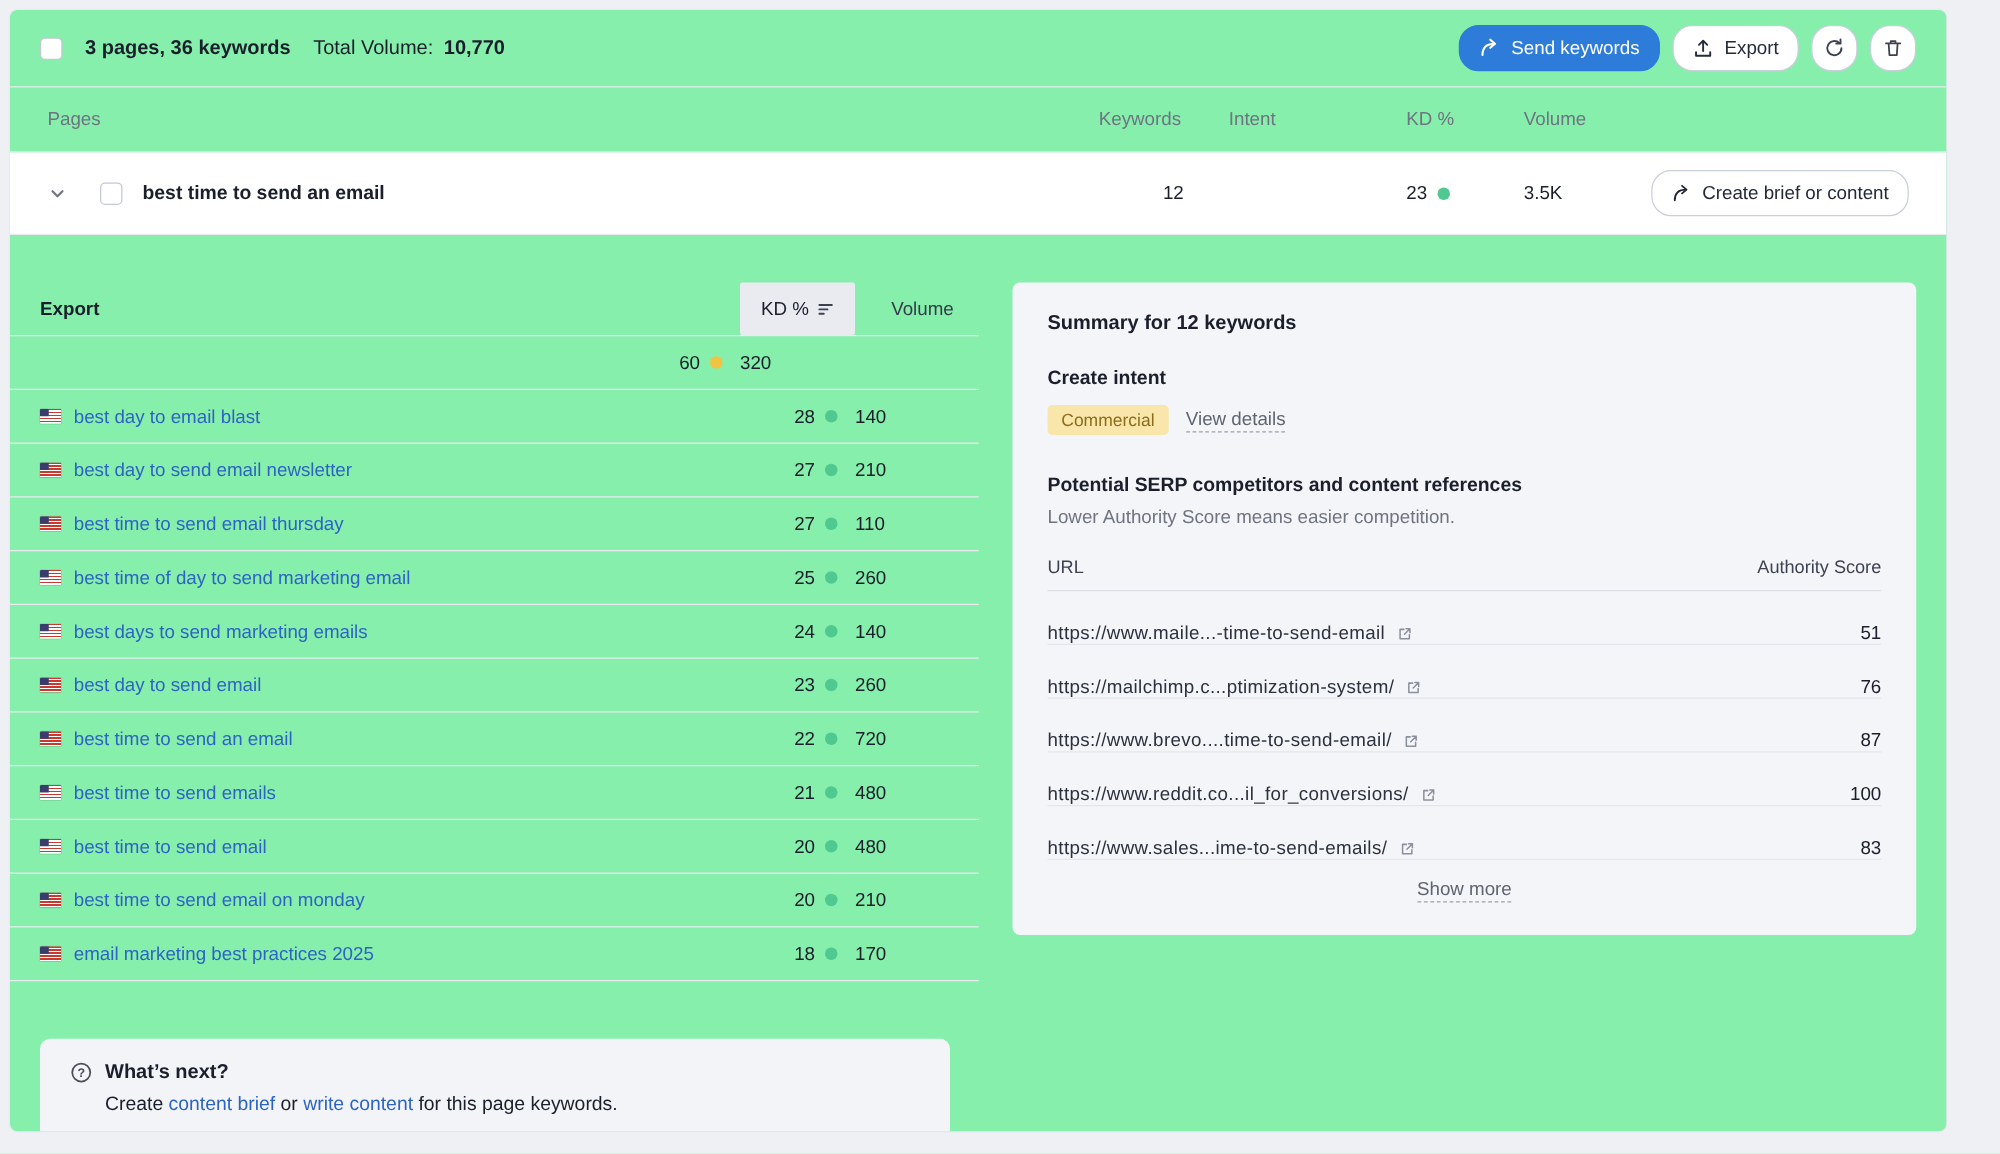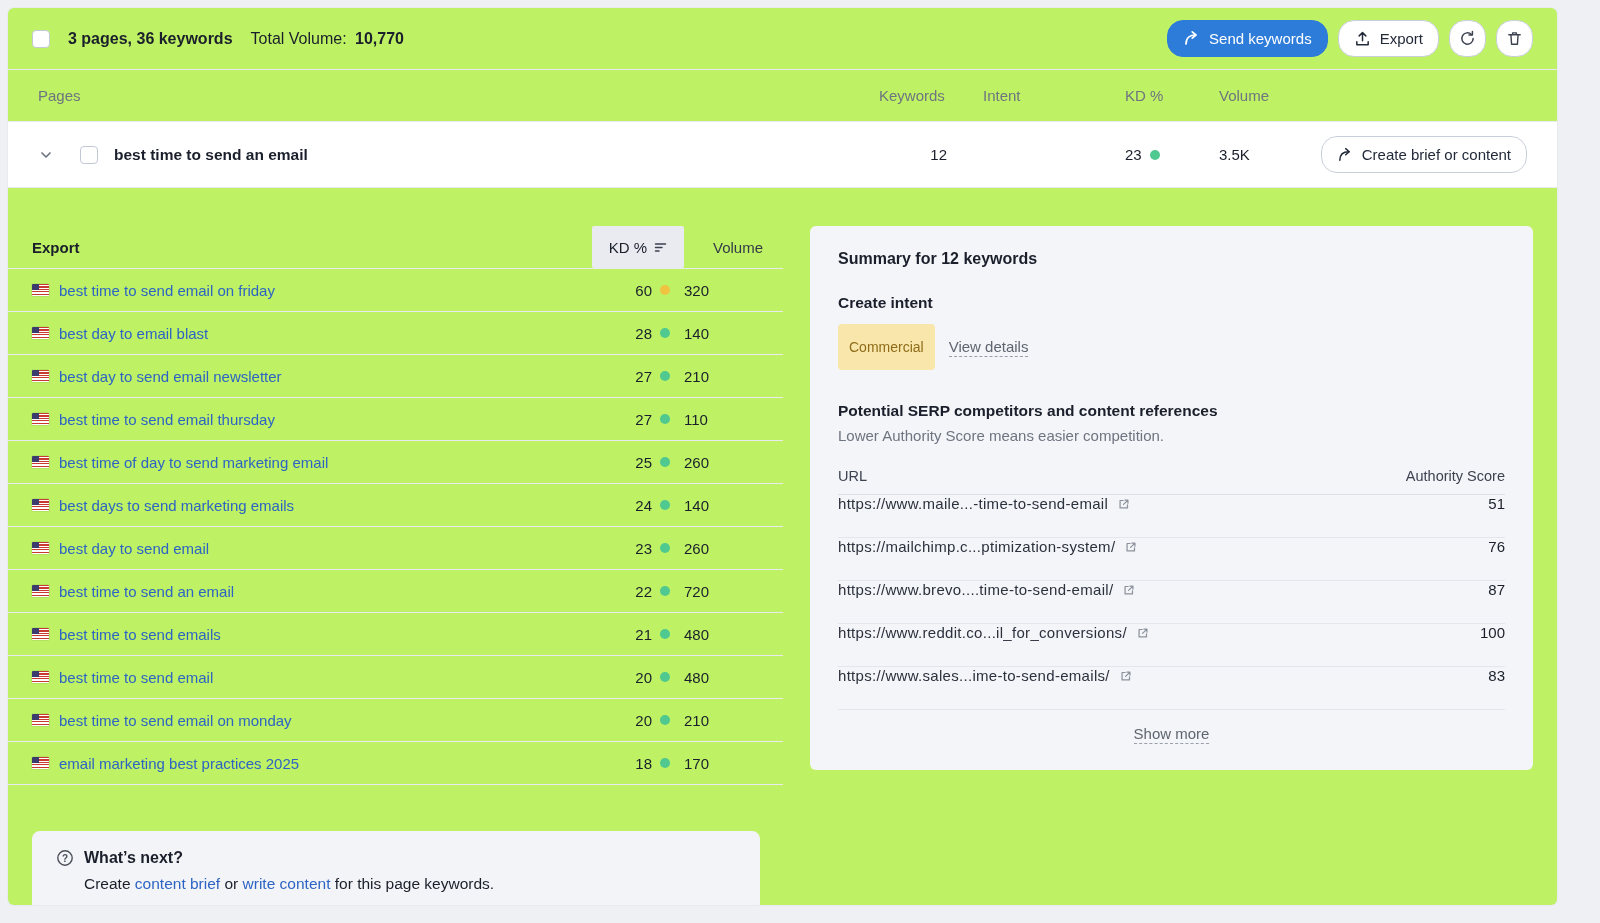--- a/index.html
+++ b/index.html
@@ -10,21 +10,21 @@
     --yellow:#f0c441;
   }
   *{box-sizing:border-box;}
   body{
     width:1600px;height:923px;margin:0;overflow:hidden;
     background:#eef0f4;color:#1a1f2b;
     font-family:"Liberation Sans","DejaVu Sans",sans-serif;font-size:15px;
   }
   .app{
     position:absolute;left:8px;top:8px;width:1549px;height:897px;
-    background:#bef264;border-radius:6px;box-shadow:0 0 0 1px #e8eaef;overflow:hidden;
+    background:#86efac;border-radius:6px;box-shadow:0 0 0 1px #e8eaef;overflow:hidden;
   }
   
   .toolbar{height:62px;display:flex;align-items:center;padding:0 24px;border-bottom:1px solid #e8eaef;}
   .checkbox{width:18px;height:18px;border:1.5px solid #c2c8d4;border-radius:4px;background:#fff;display:inline-block;flex:none;cursor:pointer;}
   .toolbar-title{font-weight:bold;font-size:16px;margin-left:18px;}
   .toolbar-volume{margin-left:18px;font-size:16px;}
   .toolbar-volume b{margin-left:4px;}
   .spacer{flex:1;}
   .btn{display:inline-flex;align-items:center;gap:9px;height:37px;padding:0 15px;border-radius:16px;
        font-size:15px;cursor:pointer;border:1px solid transparent;font-family:inherit;background:#fff;}
@@ -70,26 +70,26 @@
   
   .whats-next{margin:46px 0 16px 24px;width:728px;background:#f3f4f7;border-radius:8px;padding:18px 24px;}
   .wn-title-row{display:flex;align-items:center;gap:10px;font-weight:bold;font-size:16px;}
   .wn-text{margin-top:8px;margin-left:28px;font-size:15.5px;}
   .wn-link{color:var(--link);cursor:pointer;}
   
   .summary-panel{flex:1;margin-left:27px;background:#f4f5f8;border-radius:6px;padding:24px 28px 26px;}
   .sum-title{font-size:16px;font-weight:bold;}
   .sum-intent-label{margin-top:26px;font-weight:bold;font-size:15.5px;}
   .intent-row{margin-top:12px;display:flex;align-items:center;gap:14px;}
-  .badge-commercial{background:#f8e6ab;color:#8f6c1a;font-size:14px;padding:15px 11px;border-radius:4px;}
+  .badge-commercial{background:#f8e6ab;color:#8f6c1a;font-size:14px;padding:4px 11px;border-radius:4px;}
   .dashed-link{color:#5f6570;font-size:15px;border-bottom:1px dashed #9aa0ab;cursor:pointer;padding-bottom:1px;display:inline-block;}
   .serp-title{margin-top:32px;font-weight:bold;font-size:15.5px;}
   .serp-sub{margin-top:7px;color:#6e7480;}
   .comp-header{margin-top:24px;display:flex;justify-content:space-between;color:#3c4250;font-size:14.5px;padding-bottom:10px;border-bottom:1px solid #dcdfe6;}
-  .comp-row{display:flex;justify-content:space-between;align-items:flex-start;height:43px;border-bottom:1px solid #e3e6ec;cursor:pointer;}
+  .comp-row{display:flex;justify-content:space-between;align-items:flex-end;height:43px;border-bottom:1px solid #e3e6ec;cursor:pointer;}
   .comp-url{display:flex;align-items:center;gap:9px;color:#2b313d;letter-spacing:0.3px;white-space:nowrap;}
   .ext-icon{color:#8b919c;display:flex;}
   .comp-score{color:#1a1f2b;}
   .show-more-wrap{text-align:center;margin-top:15px;}
   .icon{display:inline-flex;flex:none;}
 </style>
 </head>
 <body>
 
 <div class="app">
@@ -188,24 +188,20 @@
           <span class="icon">
             <svg width="13" height="13" viewBox="0 0 13 13">
                 <path d="M1.5 3h10M1.5 6.5h6.5M1.5 10h3.5" fill="none" stroke="#3c4250" stroke-width="1.5" stroke-linecap="round"></path>
               </svg>
           </span>
         </span>
         <span class="kw-h-volume">Volume</span>
       </div>
       <div class="kw-rows">
           <div class="kw-row">
-    <span class="kw-name">
-      <span class="flag"></span>
-      <a class="kw-link">best time to send email on friday</a>
-    </span>
     <span class="kw-kd">
       <span>60</span>
       <span class="dot" style="background: rgb(240, 196, 65);"></span>
     </span>
     <span class="kw-vol">320</span>
   </div>
           <div class="kw-row">
     <span class="kw-name">
       <span class="flag"></span>
       <a class="kw-link">best day to email blast</a>

